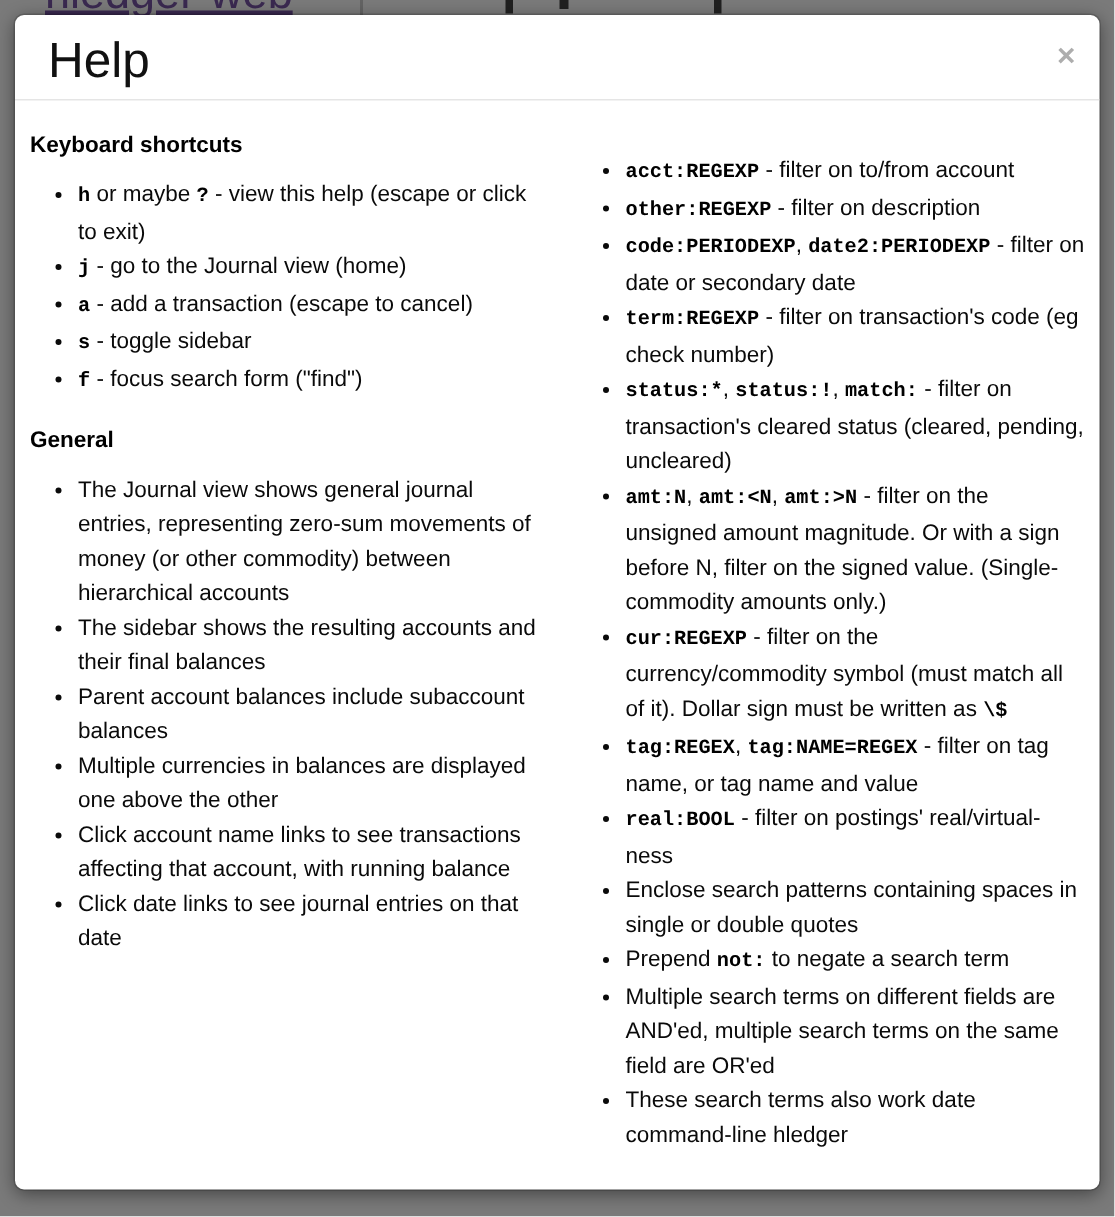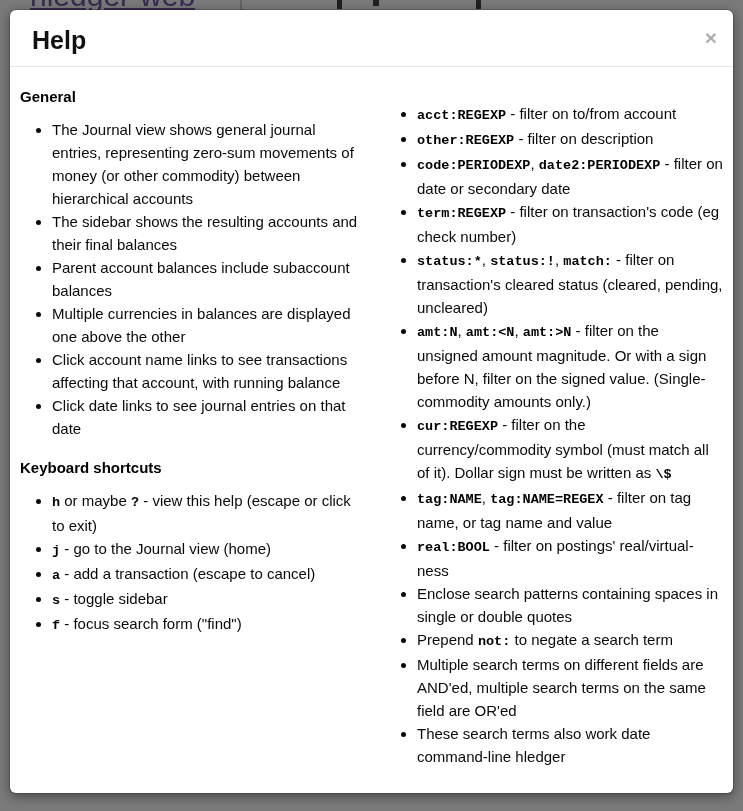--- a/index.html
+++ b/index.html
@@ -28,21 +28,21 @@
     background:#fff;border-radius:6px;z-index:20;
     box-shadow:0 3px 12px rgba(0,0,0,0.45), 0 0 0 1px rgba(0,0,0,0.15);
     overflow:hidden;box-sizing:border-box;
   }
   .modal-header{
     position:relative;
     padding:15px 20px 11px 22px;
     border-bottom:1px solid #e5e5e5;
   }
   .modal-title{
-    margin:0;font-size:25px;line-height:30px;font-weight:700;color:#111;
+    margin:0;font-size:33px;line-height:30px;font-weight:400;color:#111;
   }
   .close{
     position:absolute;top:18px;right:16px;
     background:none;border:none;padding:0;cursor:pointer;
     font-family:"Liberation Sans",sans-serif;
     font-size:21px;font-weight:700;line-height:20px;color:#adadad;
     text-shadow:0 1px 0 #fff;
   }
   .modal-body{
     padding:22px 10px 20px 10px;
@@ -82,52 +82,52 @@
 <div class="backdrop"></div>
 
 <div class="modal">
   <div class="modal-header">
     <button class="close">×</button>
     <h1 class="modal-title">Help</h1>
   </div>
   <div class="modal-body">
     <div class="col left">
         <div class="section">
+          <h2 class="section-heading">Keyboard shortcuts</h2>
+          <ul class="help-list">
+            <li><code>h</code><span> or maybe </span><code>?</code><span> - view this help (escape or click to exit)</span></li>
+            <li><code>j</code><span> - go to the Journal view (home)</span></li>
+            <li><code>a</code><span> - add a transaction (escape to cancel)</span></li>
+            <li><code>s</code><span> - toggle sidebar</span></li>
+            <li><code>f</code><span> - focus search form ("find")</span></li>
+          </ul>
+        </div>
+        <div class="section">
           <h2 class="section-heading">General</h2>
           <ul class="help-list">
             <li><span>The Journal view shows general journal entries, representing zero-sum movements of money (or other commodity) between hierarchical accounts</span></li>
             <li><span>The sidebar shows the resulting accounts and their final balances</span></li>
             <li><span>Parent account balances include subaccount balances</span></li>
             <li><span>Multiple currencies in balances are displayed one above the other</span></li>
             <li><span>Click account name links to see transactions affecting that account, with running balance</span></li>
             <li><span>Click date links to see journal entries on that date</span></li>
-          </ul>
-        </div>
-        <div class="section">
-          <h2 class="section-heading">Keyboard shortcuts</h2>
-          <ul class="help-list">
-            <li><code>h</code><span> or maybe </span><code>?</code><span> - view this help (escape or click to exit)</span></li>
-            <li><code>j</code><span> - go to the Journal view (home)</span></li>
-            <li><code>a</code><span> - add a transaction (escape to cancel)</span></li>
-            <li><code>s</code><span> - toggle sidebar</span></li>
-            <li><code>f</code><span> - focus search form ("find")</span></li>
           </ul>
         </div>
       </div>
     <div class="col right">
         <div class="section">
           <ul class="help-list">
             <li><code>acct:REGEXP</code><span> - filter on to/from account</span></li>
             <li><code>other:REGEXP</code><span> - filter on description</span></li>
             <li><code>code:PERIODEXP</code><span>, </span><code>date2:PERIODEXP</code><span> - filter on date or secondary date</span></li>
             <li><code>term:REGEXP</code><span> - filter on transaction's code (eg check number)</span></li>
             <li><code>status:*</code><span>, </span><code>status:!</code><span>, </span><code>match:</code><span> - filter on transaction's cleared status (cleared, pending, uncleared)</span></li>
             <li><code>amt:N</code><span>, </span><code>amt:&lt;N</code><span>, </span><code>amt:&gt;N</code><span> - filter on the unsigned amount magnitude. Or with a sign before N, filter on the signed value. (Single-commodity amounts only.)</span></li>
             <li><code>cur:REGEXP</code><span> - filter on the currency/commodity symbol (must match all of it). Dollar sign must be written as </span><code>\$</code></li>
-            <li><code>tag:NAME</code><span>, </span><code>tag:NAME=REGEX</code><span> - filter on tag name, or tag name and value</span></li>
+            <li><code>tag:REGEX</code><span>, </span><code>tag:NAME=REGEX</code><span> - filter on tag name, or tag name and value</span></li>
             <li><code>real:BOOL</code><span> - filter on postings' real/virtual-ness</span></li>
             <li><span>Enclose search patterns containing spaces in single or double quotes</span></li>
             <li><span>Prepend </span><code>not:</code><span> to negate a search term</span></li>
             <li><span>Multiple search terms on different fields are AND'ed, multiple search terms on the same field are OR'ed</span></li>
             <li><span>These search terms also work date command-line hledger</span></li>
           </ul>
         </div>
       </div>
   </div>
 </div>

